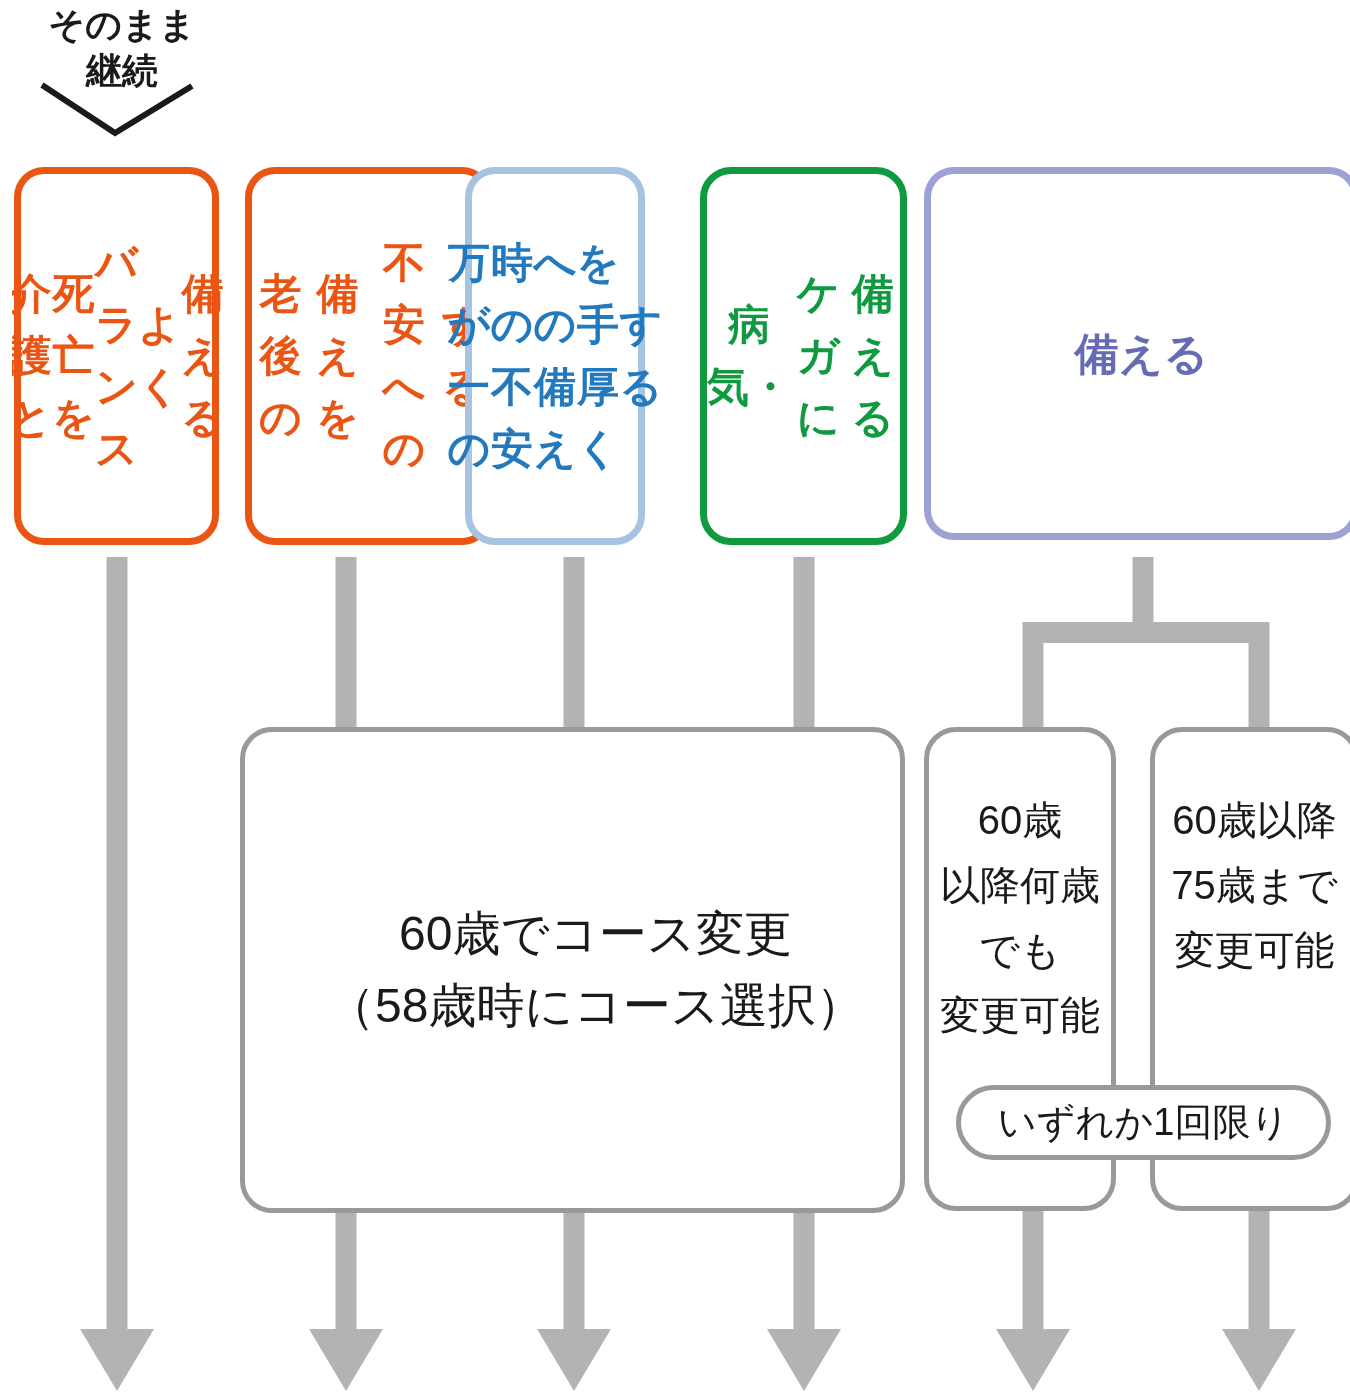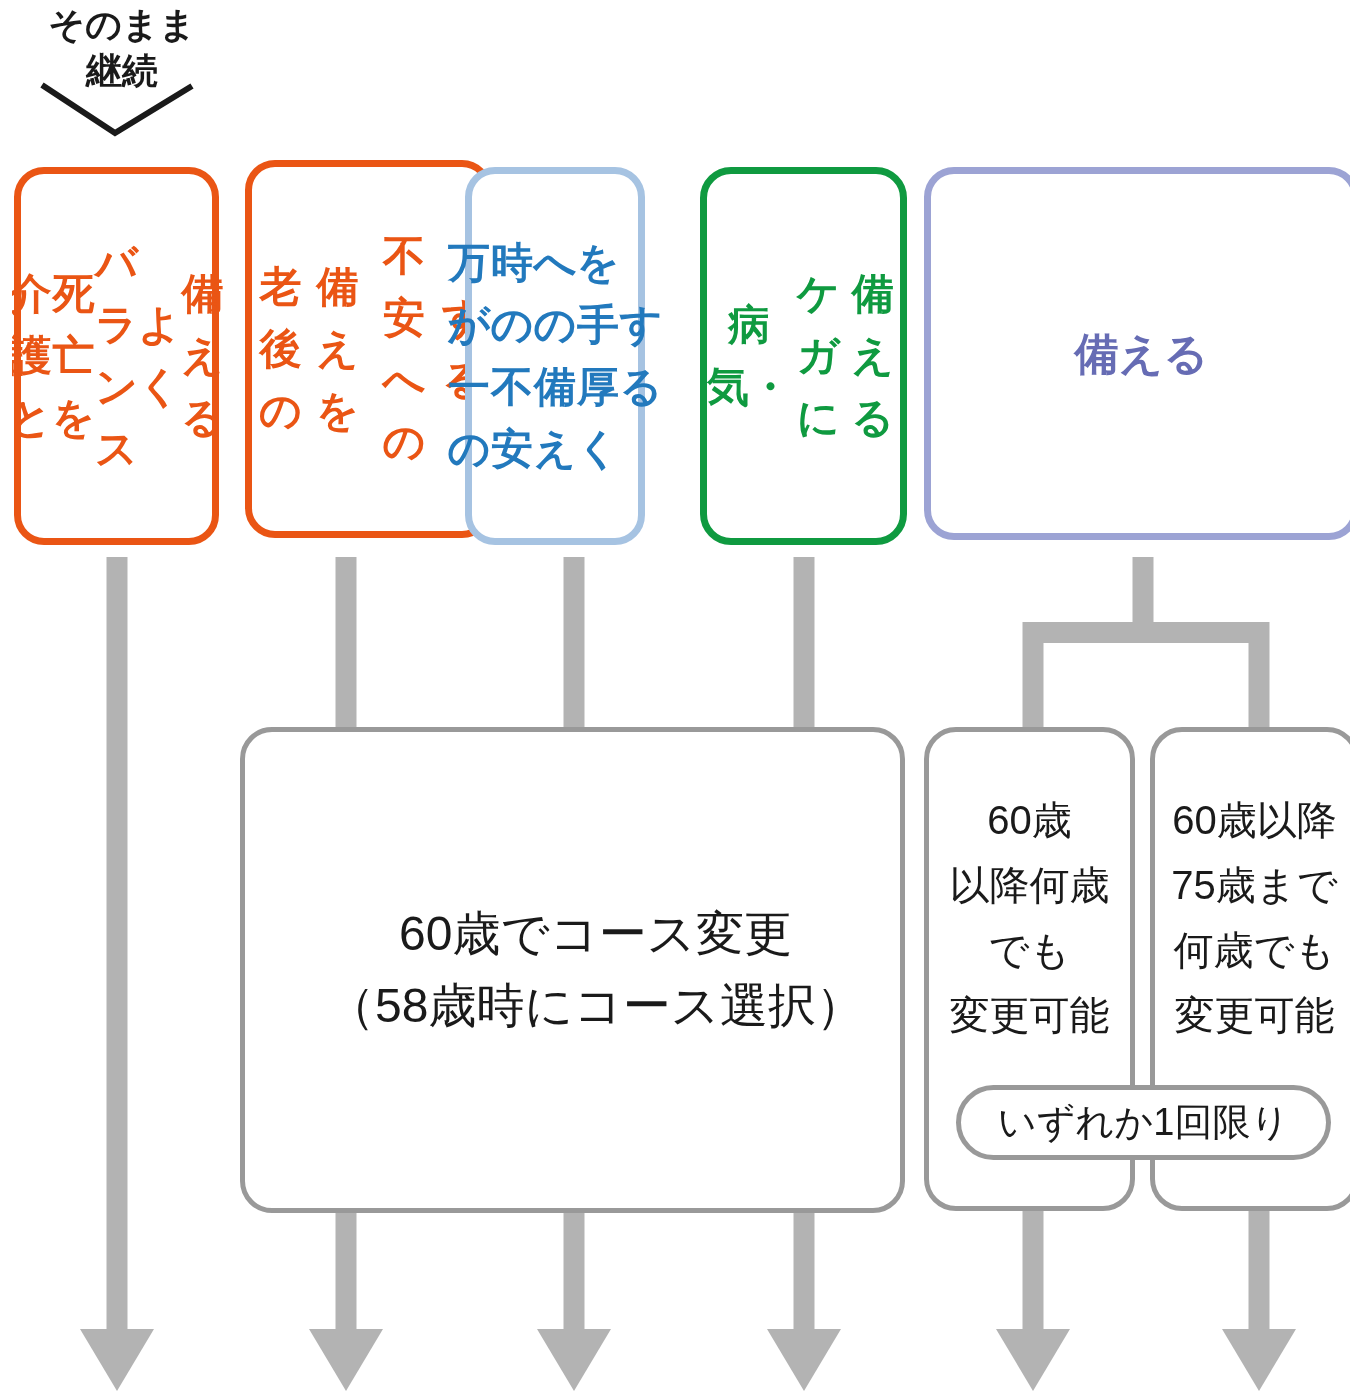--- a/index.html
+++ b/index.html
@@ -79,21 +79,21 @@
   </div>
 
   <div class="cbox orange" style="left:2px;top:167px;width:205px;height:378px;">
     <div>介護と</div>
     <div>死亡を</div>
     <div>バランス</div>
     <div>よく</div>
     <div>備える</div>
   </div>
 
-  <div class="cbox orange" style="left:233px;top:160px;width:247px;height:378px;">
+  <div class="cbox orange" style="left:233px;top:167px;width:247px;height:378px;">
     <div>老後の</div>
     <div>備えを</div>
     <div>不安への</div>
     <div>する</div>
   </div>
 
   <div class="cbox blue" style="left:453px;top:167px;width:180px;height:378px;">
     <div>万が一の</div>
     <div>時の不安</div>
     <div>への備え</div>
@@ -109,31 +109,30 @@
 
   <div class="cbox purple" style="left:912px;top:167px;width:435px;height:373px;">
     <div>備える</div>
   </div>
 
   <div class="graybox change-box" style="left:228px;top:727px;width:665px;height:486px;padding-left:46px;">
     <div>60歳でコース変更</div>
     <div>（58歳時にコース選択）</div>
   </div>
 
-  <div class="graybox option-box" style="left:912px;top:727px;width:211px;height:484px;">
+  <div class="graybox option-box" style="left:912px;top:727px;width:192px;height:484px;">
     <div>60歳</div>
     <div>以降何歳</div>
     <div>でも</div>
     <div>変更可能</div>
   </div>
 
   <div class="graybox option-box" style="left:1138px;top:727px;width:209px;height:484px;">
     <div>60歳以降</div>
     <div>75歳まで</div>
-    <div>何歳でも</div>
     <div>変更可能</div>
   </div>
 
   <div class="pill" style="left:944px;top:1085px;width:375px;height:75px;">
     <span>いずれか1回限り</span>
   </div>
 
 </div>
 
 </body></html>

